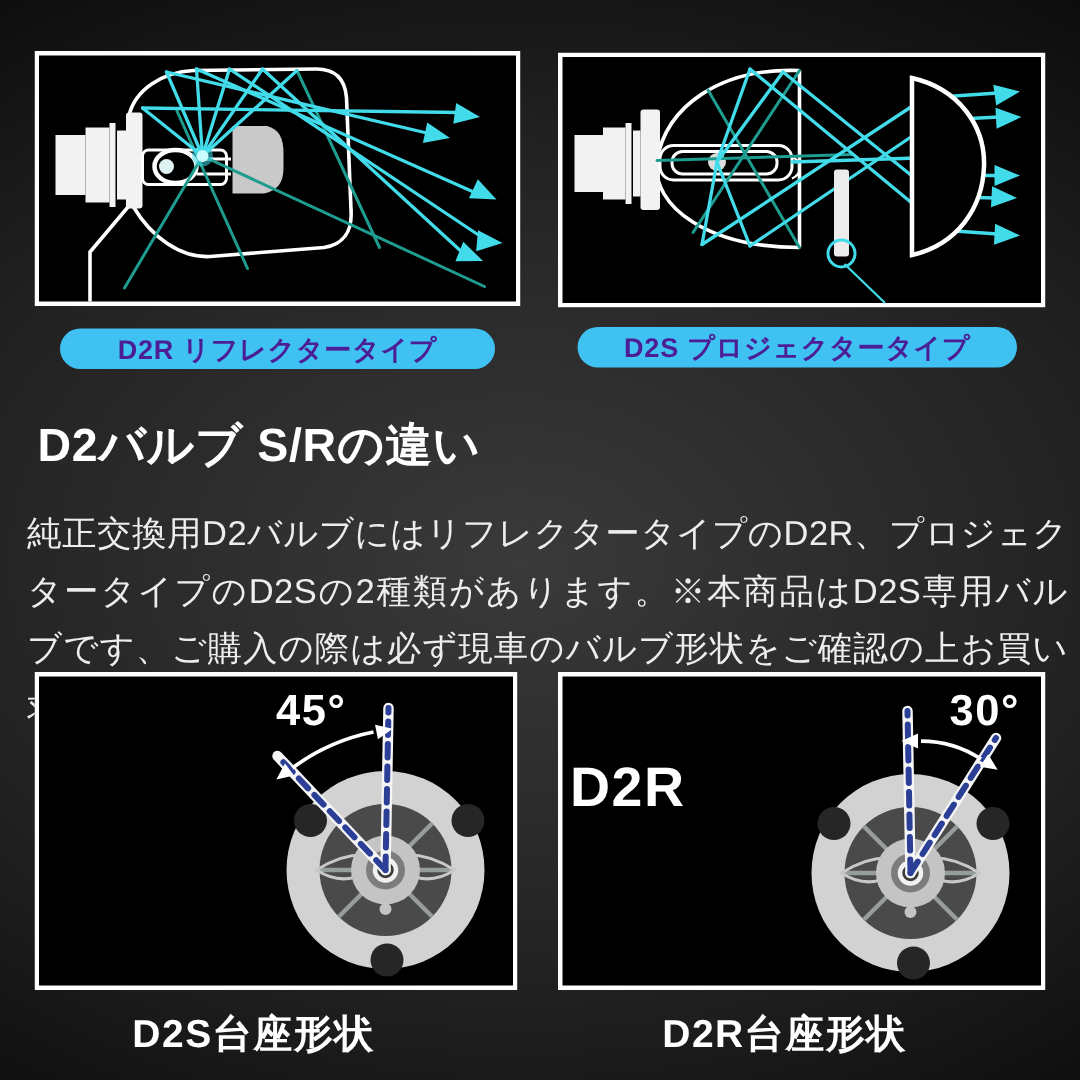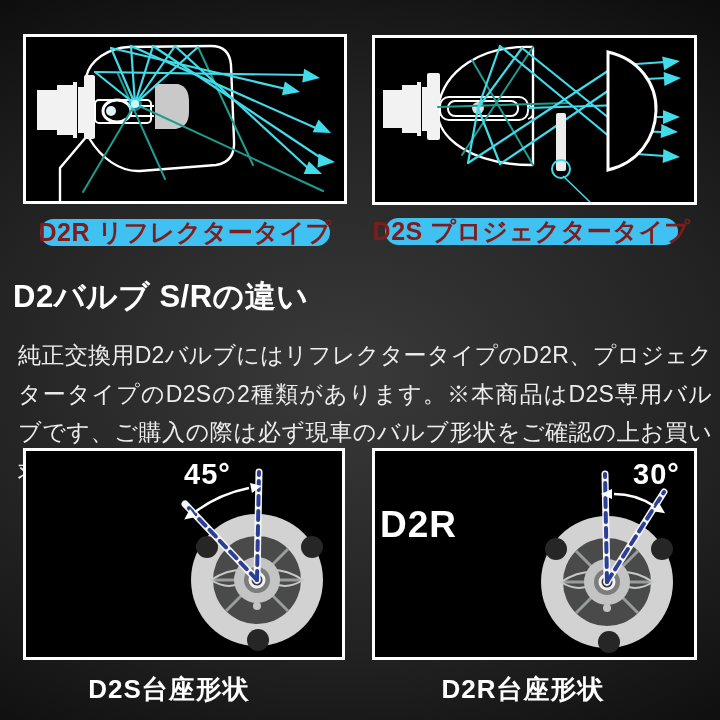--- a/index.html
+++ b/index.html
@@ -5,24 +5,24 @@
   html,body{margin:0;padding:0;background:#000;}
   .canvas{
     position:relative;width:720px;height:720px;overflow:hidden;
     background:radial-gradient(ellipse 120% 85% at 48% 52%, #3a3a3a 0%, #222 45%, #0a0a0a 78%, #000 100%);
     font-family:"Liberation Sans", sans-serif;
   }
   svg{display:block;position:absolute;}
   .pill{
     position:absolute;height:27px;border-radius:14px;
     display:flex;align-items:center;justify-content:center;
-    font-size:25px;font-weight:800;color:#7f1d1d;letter-spacing:.5px;white-space:nowrap;
+    font-size:18px;font-weight:800;color:#4c1d95;letter-spacing:.5px;white-space:nowrap;
   }
   .heading{
-    position:absolute;left:13px;top:276px;color:#fff;
+    position:absolute;left:25px;top:276px;color:#fff;
     font-size:31px;font-weight:900;letter-spacing:.5px;
   }
   .body-text{
     position:absolute;left:18px;top:336px;width:694px;color:#ededed;
     font-size:23px;line-height:38.5px;letter-spacing:.3px;text-align:justify;
   }
   .panel-title{
     position:absolute;color:#fff;font-size:37px;font-weight:800;letter-spacing:1px;
   }
   .angle-label{

